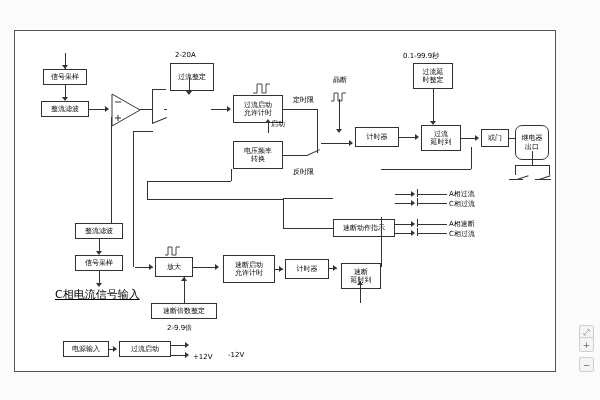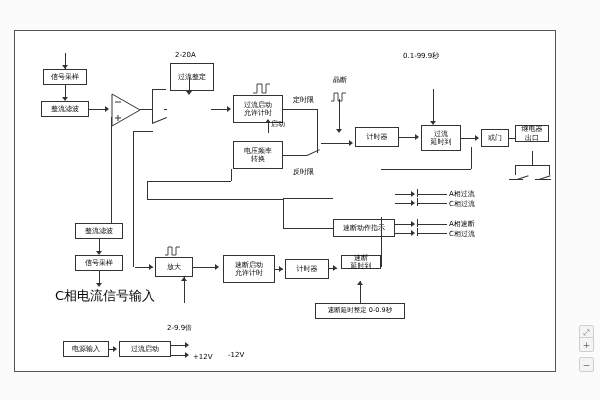--- a/index.html
+++ b/index.html
@@ -17,21 +17,21 @@
   .tri.d{border-top:4px solid #333;border-left:3px solid transparent;border-right:3px solid transparent;}
   .tri.u{border-bottom:4px solid #333;border-left:3px solid transparent;border-right:3px solid transparent;}
   .opampwrap{position:absolute;}
   .opampwrap svg{display:block;}
   .pulse{position:absolute;}
   .scroll-btns{position:absolute;right:6px;bottom:28px;display:flex;flex-direction:column;gap:5px;}
   .sbtn{width:13px;height:13px;border:1px solid #cfcfcf;border-radius:2px;background:#f4f4f4;color:#666;
         font-size:9px;display:flex;align-items:center;justify-content:center;}
   .corner{position:absolute;right:6px;bottom:60px;width:13px;height:13px;border:1px solid #cfcfcf;border-radius:2px;
           background:#f4f4f4;color:#777;font-size:8px;display:flex;align-items:center;justify-content:center;}
-  .title{position:absolute;font-size:13px;color:#000;}
+  .title{position:absolute;font-size:11px;color:#000;text-decoration:underline;}
 </style>
 </head>
 <body>
 
 <div id="stage">
 
   <div class="title" style="left:22px;top:38px;">A相电流信号输入</div>
 
   <div id="frame">
 
@@ -104,33 +104,35 @@
         </svg>
     </div>
     <div class="ln v" style="left:324px;top:68px;height:32px;"></div>
     <div class="tri d" style="left:321px;top:98px;"></div>
 
     <div class="box" style="left:340px;top:96px;width:44px;height:20px;">计时器</div>
     <div class="ln h" style="left:384px;top:106px;width:18px;"></div>
     <div class="tri r" style="left:400px;top:103px;"></div>
 
     <div class="lbl" style="left:388px;top:20px;">0.1-99.9秒</div>
+    <div class="box" style="left:398px;top:32px;width:40px;height:26px;white-space:pre-line;">过流延
+时整定</div>
     <div class="ln v" style="left:418px;top:58px;height:34px;"></div>
     <div class="tri d" style="left:415px;top:90px;"></div>
 
     <div class="box" style="left:406px;top:94px;width:40px;height:26px;white-space:pre-line;">过流
 延时到</div>
     <div class="ln h" style="left:446px;top:107px;width:16px;"></div>
     <div class="tri r" style="left:460px;top:104px;"></div>
 
     <div class="box" style="left:466px;top:98px;width:28px;height:18px;">或门</div>
     <div class="ln h" style="left:494px;top:107px;width:14px;"></div>
     <div class="tri r" style="left:506px;top:104px;"></div>
 
-    <div class="box" style="left:500px;top:94px;width:34px;height:17px;white-space:pre-line;">继电器
+    <div class="box" style="left:500px;top:94px;width:34px;height:35px;white-space:pre-line;border-radius:7px;">继电器
 出口</div>
 
     <div class="ln v" style="left:517px;top:120px;height:14px;"></div>
     <div class="ln h" style="left:500px;top:134px;width:34px;"></div>
     <div class="ln v" style="left:500px;top:134px;height:10px;"></div>
     <div class="ln v" style="left:534px;top:134px;height:10px;"></div>
     <div class="ln h" style="left:494px;top:148px;width:14px;"></div>
     <div class="ln h" style="left:520px;top:148px;width:16px;"></div>
     <div class="ln" style="left:502px;top:148px;width:12px;height:1px;transform:rotate(-18deg);transform-origin:left center;"></div>
     <div class="ln" style="left:524px;top:148px;width:12px;height:1px;transform:rotate(-18deg);transform-origin:left center;"></div>
@@ -176,39 +178,39 @@
 
     <div class="box" style="left:140px;top:226px;width:38px;height:20px;">放大</div>
     <div class="ln h" style="left:120px;top:236px;width:18px;"></div>
     <div class="tri r" style="left:134px;top:233px;"></div>
     <div class="pulse" style="left:150px;top:210px;">
       <svg width="16" height="11" viewBox="0 0 16 11">
           <polyline points="0,10 3,10 3,2 7,2 7,10 11,10 11,2 15,2" fill="none" stroke="#333" stroke-width="0.9"></polyline>
         </svg>
     </div>
 
+    <div class="box" style="left:136px;top:272px;width:66px;height:16px;">速断倍数整定</div>
     <div class="lbl" style="left:152px;top:292px;">2-9.9倍</div>
     <div class="ln v" style="left:169px;top:246px;height:26px;"></div>
     <div class="tri u" style="left:166px;top:246px;"></div>
 
     <div class="box" style="left:208px;top:224px;width:52px;height:28px;white-space:pre-line;">速断启动
 允许计时</div>
     <div class="ln h" style="left:178px;top:236px;width:24px;"></div>
     <div class="tri r" style="left:200px;top:233px;"></div>
 
     <div class="box" style="left:270px;top:228px;width:44px;height:20px;">计时器</div>
     <div class="ln h" style="left:260px;top:238px;width:8px;"></div>
     <div class="tri r" style="left:264px;top:235px;"></div>
 
-    <div class="box" style="left:326px;top:224px;width:40px;height:14px;white-space:pre-line;">速断
+    <div class="box" style="left:326px;top:232px;width:40px;height:26px;white-space:pre-line;">速断
 延时到</div>
     <div class="ln h" style="left:314px;top:237px;width:8px;"></div>
     <div class="tri r" style="left:318px;top:234px;"></div>
 
-    <div class="box" style="left:300px;top:272px;width:90px;height:16px;font-size:6.5px;">速断延时整定  0-0.9秒</div>
     <div class="ln v" style="left:345px;top:250px;height:22px;"></div>
     <div class="tri u" style="left:342px;top:250px;"></div>
 
     <div class="ln v" style="left:366px;top:186px;height:50px;"></div>
     <div class="ln h" style="left:366px;top:237px;width:0px;"></div>
     <div class="ln v" style="left:456px;top:116px;height:22px;"></div>
     <div class="ln h" style="left:366px;top:138px;width:90px;"></div>
 
     <div class="ln v" style="left:96px;top:86px;height:106px;"></div>
     <div class="ln h" style="left:96px;top:86px;width:0px;"></div>

